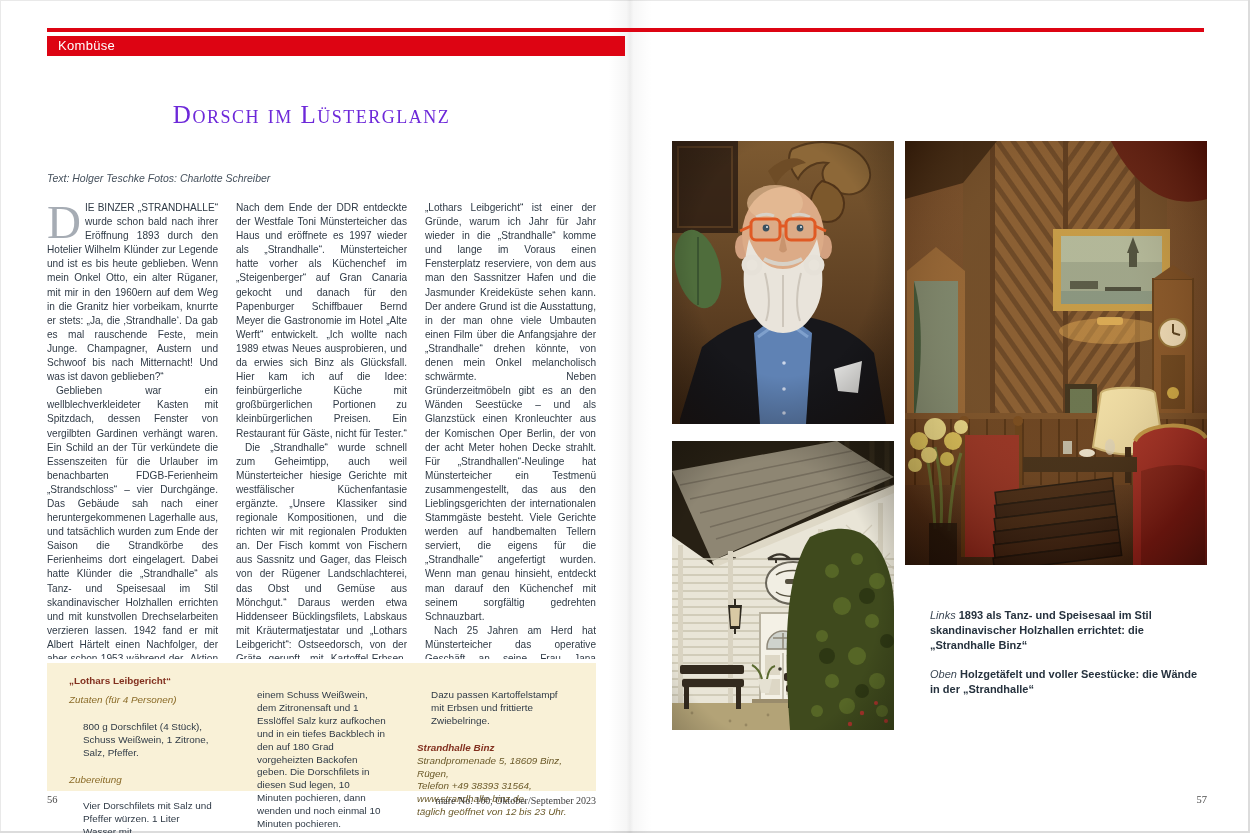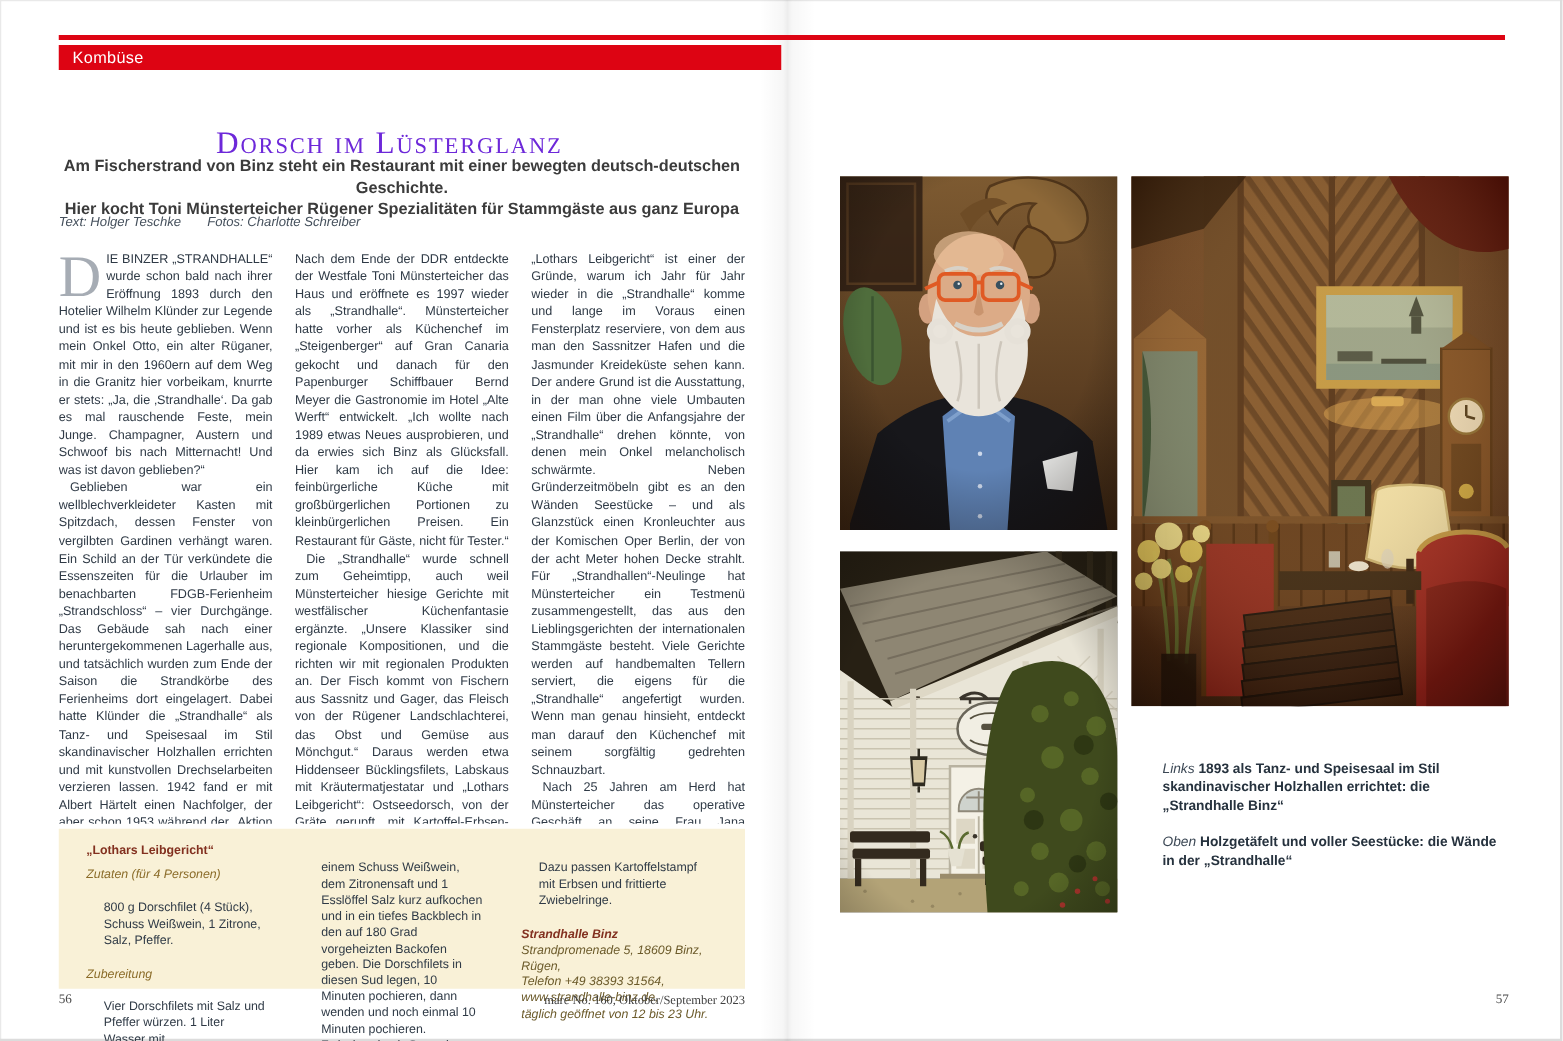--- a/index.html
+++ b/index.html
@@ -11,21 +11,21 @@
   .rule-top{position:absolute;left:47px;top:28px;width:1157px;height:4px;background:#dd0413;}
   .section-band{position:absolute;left:47px;top:36px;width:578px;height:20px;background:#dd0413;
                 color:#fff;font-weight:normal;font-size:13px;line-height:20px;padding-left:11px;box-sizing:border-box;letter-spacing:.3px;}
   
   .title{position:absolute;left:37px;top:84px;width:549px;text-align:center;
          font-family:"Liberation Serif",serif;font-variant:small-caps;font-size:25px;letter-spacing:1.5px;
          color:#6d28d9;font-weight:500;}
   .subtitle{position:absolute;left:47px;top:124px;width:549px;text-align:center;
             font-size:13px;font-weight:bold;color:#3b3b3b;line-height:17px;}
   .byline{position:absolute;left:47px;top:172px;width:549px;font-size:10.5px;font-style:italic;color:#45505c;}
-  .byline .gap{margin-left:18px;}
+  .byline .gap{}
   
   .col{position:absolute;top:201px;width:171px;max-height:458px;overflow:hidden;
        font-size:10.1px;line-height:14.1px;color:#2f3a46;text-align:justify;hyphens:auto;-webkit-hyphens:auto;}
   .col p{margin:0;}
   .col p.indent{text-indent:9px;}
   .c1{left:47px;} .c2{left:236px;} .c3{left:425px;}
   .dropcap{float:left;font-family:"Liberation Serif",serif;font-size:47px;line-height:38px;
            color:#a6acb4;padding:2px 4px 0 0;}
   
   .recipe{position:absolute;left:47px;top:663px;width:549px;height:128px;background:#f9f1d7;
@@ -61,24 +61,20 @@
 
 <div class="spread">
   <div class="gutter"></div>
 
   <div class="rule-top"></div>
   <div class="section-band">
     <span>Kombüse</span>
   </div>
 
   <h1 class="title">Dorsch im Lüsterglanz</h1>
-  <div class="subtitle">
-    <div>Am Fischerstrand von Binz steht ein Restaurant mit einer bewegten deutsch-deutschen Geschichte.</div>
-    <div>Hier kocht Toni Münsterteicher Rügener Spezialitäten für Stammgäste aus ganz Europa</div>
-  </div>
   <div class="byline">
     <span>Text: Holger Teschke</span>
     <span class="gap">Fotos: Charlotte Schreiber</span>
   </div>
 
   <div class="col c1">
     <p><span class="dropcap">D</span><span>IE BINZER „STRANDHALLE“ wurde schon bald nach ihrer Eröffnung 1893 durch den Hotelier Wilhelm Klünder zur Legende und ist es bis heute geblieben. Wenn mein Onkel Otto, ein alter Rüganer, mit mir in den 1960ern auf dem Weg in die Granitz hier vorbeikam, knurrte er stets: „Ja, die ‚Strandhalle‘. Da gab es mal rauschende Feste, mein Junge. Champagner, Austern und Schwoof bis nach Mitternacht! Und was ist davon geblieben?“</span></p>
     <p class="indent">Geblieben war ein wellblechverkleideter Kasten mit Spitzdach, dessen Fenster von vergilbten Gardinen verhängt waren. Ein Schild an der Tür verkündete die Essenszeiten für die Urlauber im benachbarten FDGB-Ferienheim „Strandschloss“ – vier Durchgänge. Das Gebäude sah nach einer heruntergekommenen Lagerhalle aus, und tatsächlich wurden zum Ende der Saison die Strandkörbe des Ferienheims dort eingelagert. Dabei hatte Klünder die „Strandhalle“ als Tanz- und Speisesaal im Stil skandinavischer Holzhallen errichten und mit kunstvollen Drechselarbeiten verzieren lassen. 1942 fand er mit Albert Härtelt einen Nachfolger, der aber schon 1953 während der „Aktion Rose“ von den DDR-Behörden enteignet wurde. Aus der „Strandhalle“ machte man die „Zentrale Verpflegungsstelle“ für die umliegenden Ferienheime. Wer hier einmal verpflegt wurde, hat die Menüs der Gewerkschaftsküche sein Leben lang nicht vergessen.</p>
   </div>
   <div class="col c2">

